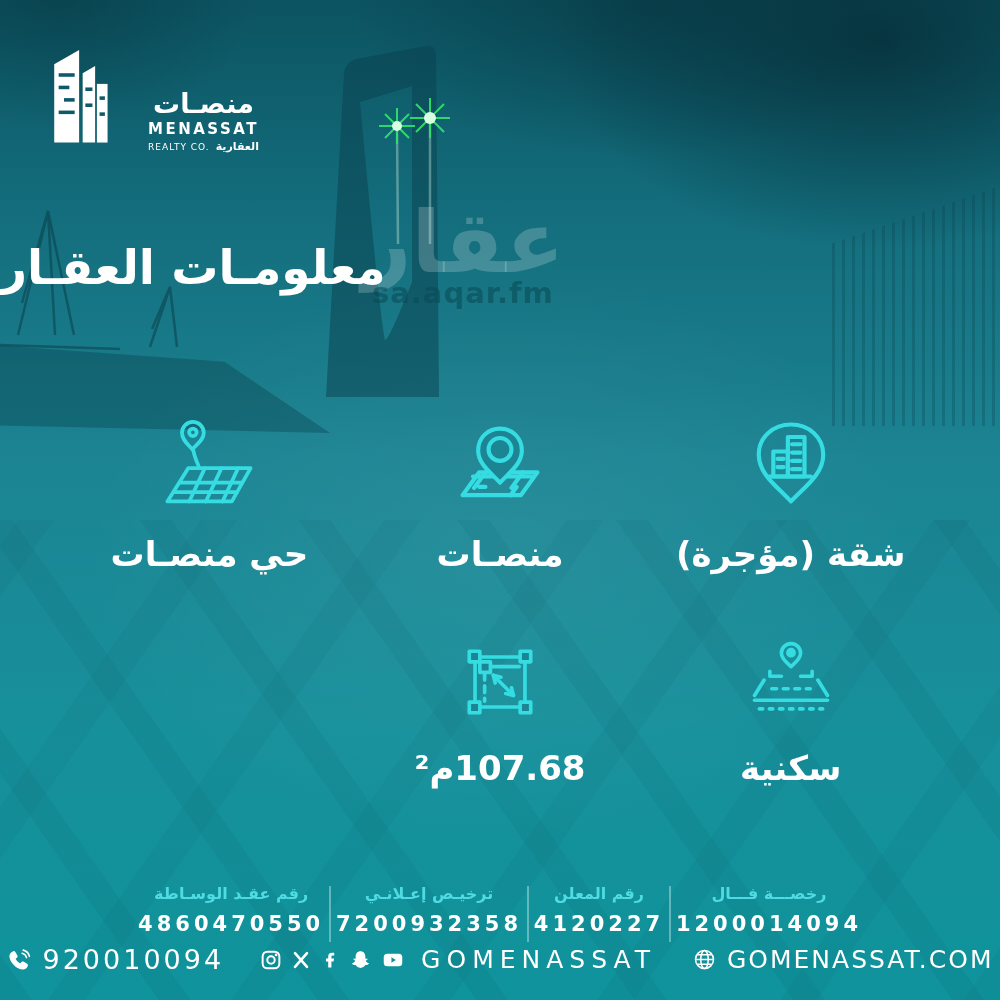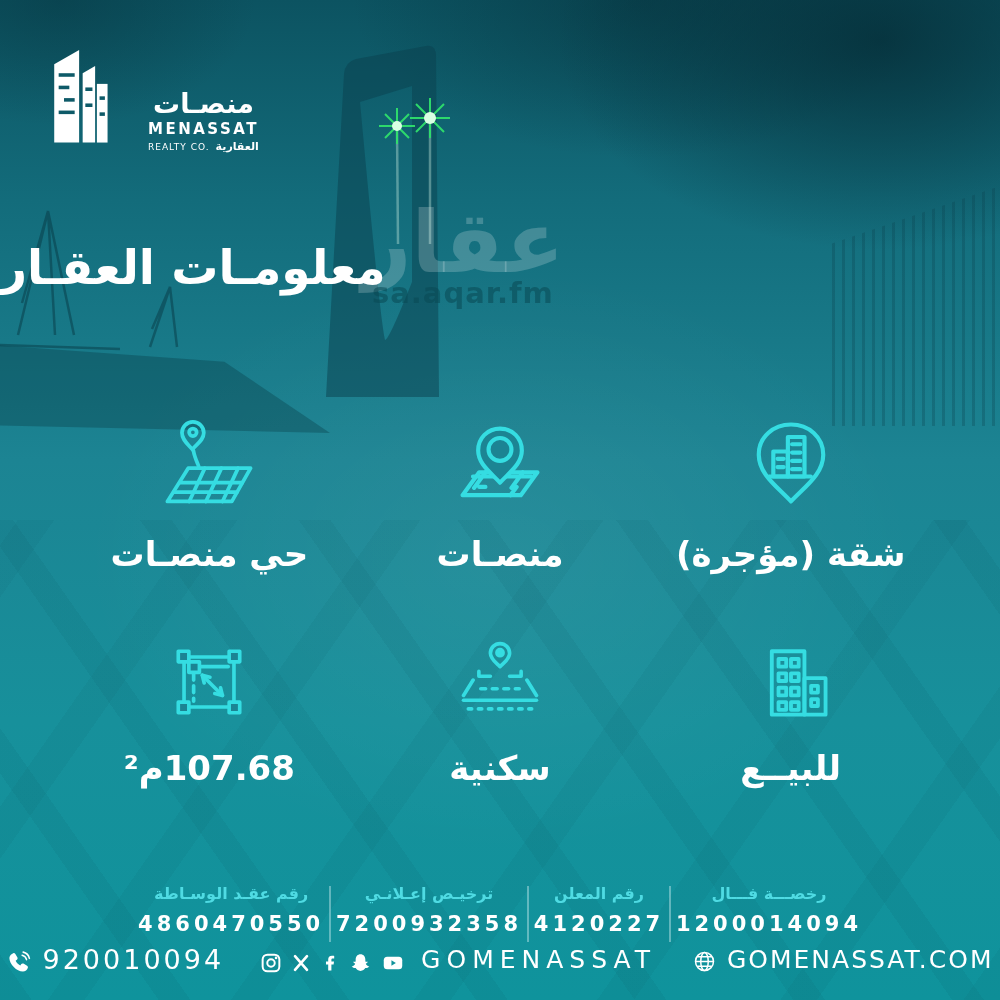--- a/index.html
+++ b/index.html
@@ -25,21 +25,21 @@
   .bldg-right{position:absolute;right:0;top:186px;width:168px;height:240px;opacity:.42;
     background:repeating-linear-gradient(90deg, rgba(9,62,74,.65) 0 3px, rgba(9,62,74,0) 3px 10px);
     clip-path:polygon(0 24%,100% 0,100% 100%,0 100%);}
 
   
   .logo{position:absolute;left:40px;top:32px;display:flex;gap:28px;align-items:flex-start;color:#fff;}
   .logo-mark{width:80px;height:118px;}
   .logo-text{margin-top:58px;line-height:1;}
   .logo-ar{font-size:27px;font-weight:bold;text-align:center;}
   .logo-en{font-size:15px;font-weight:bold;letter-spacing:2.5px;margin-top:5px;text-align:center;}
-  .logo-sub{font-size:9px;letter-spacing:1px;margin-top:4px;display:flex;gap:6px;justify-content:flex-start;align-items:baseline;}
+  .logo-sub{font-size:9px;letter-spacing:1px;margin-top:4px;display:flex;gap:6px;justify-content:center;align-items:baseline;}
   .logo-sub .ar{font-size:11px;font-weight:bold;}
 
   
   .wm-word{position:absolute;left:362px;top:192px;width:180px;text-align:center;
     font-size:86px;font-weight:bold;color:rgba(255,255,255,.20);z-index:6;}
   .wm-site{position:absolute;left:372px;top:276px;width:170px;text-align:center;
     font-size:29px;font-weight:bold;color:rgba(9,72,84,.55);letter-spacing:1px;z-index:6;}
   .title{position:absolute;top:240px;left:0;width:100%;text-align:left;z-index:5;
     font-size:47px;font-weight:bold;color:#ffffff;}
 
@@ -55,21 +55,21 @@
   .licenses{position:absolute;top:884px;left:138px;right:138px;direction:rtl;z-index:4;
     display:flex;justify-content:space-between;align-items:flex-start;text-align:center;}
   .lic{min-width:130px;}
   .lic-label{font-size:16px;font-weight:bold;color:#4fdbe3;}
   .lic-value{font-size:21px;font-weight:bold;color:#fff;letter-spacing:4px;margin-top:9px;direction:ltr;}
   .lic-div{width:2px;height:56px;background:rgba(220,245,248,.40);margin-top:2px;}
 
   
   .footer{position:absolute;top:944px;left:0;width:100%;z-index:4;
     display:flex;justify-content:center;align-items:center;gap:36px;color:#fff;}
-  .f-group{display:flex;align-items:flex-end;gap:10px;}
+  .f-group{display:flex;align-items:center;gap:10px;}
   .f-phone{font-size:27px;letter-spacing:3px;font-weight:500;}
   .f-handle{font-size:25px;letter-spacing:6px;margin-left:6px;}
   .f-site{font-size:25px;letter-spacing:2px;}
   .soc{display:flex;align-items:center;gap:9px;}
 </style>
 </head>
 <body>
 
 <div class="poster">
 
@@ -172,41 +172,20 @@
             <path d="M22 68 L82 68 M16 77 L77 77"></path>
             <path d="M34 36 C30 31 24 27 24 20 A10.5 10.5 0 1 1 45 20 C45 27 38 31 34 36 Z"></path>
             <circle cx="34.5" cy="19.5" r="3.6"></circle>
             <path d="M35 37 C36 43 38 47 40 52"></path>
           </g>
         </svg>
       </div>
       <div class="feat-label">حي منصـات</div>
     </div>
 
-    <div class="feat">
-      <div class="feat-icon">
-        <svg width="100" height="96" viewBox="0 0 100 100">
-          <g fill="none" stroke="#35dde2" stroke-width="4" stroke-linecap="round" stroke-linejoin="round">
-            <rect x="30" y="18" width="34" height="66"></rect>
-            <rect x="64" y="46" width="22" height="38"></rect>
-            <rect x="37" y="26" width="8" height="8"></rect>
-              <rect x="50" y="26" width="8" height="8"></rect>
-            <rect x="37" y="41" width="8" height="8"></rect>
-              <rect x="50" y="41" width="8" height="8"></rect>
-            <rect x="37" y="56" width="8" height="8"></rect>
-              <rect x="50" y="56" width="8" height="8"></rect>
-            <rect x="37" y="71" width="8" height="8"></rect>
-              <rect x="50" y="71" width="8" height="8"></rect>
-            <rect x="71" y="54" width="7" height="7"></rect>
-            <rect x="71" y="68" width="7" height="7"></rect>
-          </g>
-        </svg>
-      </div>
-      <div class="feat-label">للبيــع</div>
-    </div>
 
     <div class="feat">
       <div class="feat-icon">
         <svg width="104" height="96" viewBox="0 0 100 100">
           <g fill="none" stroke="#35dde2" stroke-width="3.8" stroke-linecap="round" stroke-linejoin="round">
             <path d="M50 34 C46 30 40 26 40 20 A10 10 0 1 1 60 20 C60 26 54 30 50 34 Z"></path>
             <circle cx="50" cy="19.5" r="3.2" fill="#35dde2"></circle>
             <path d="M28 44 L40 44 M28 44 L28 39 M60 44 L72 44 M72 44 L72 39"></path>
             <path d="M22 48 L12 64 M78 48 L88 64"></path>
             <path d="M30 57 L70 57" stroke-dasharray="5 7"></path>

